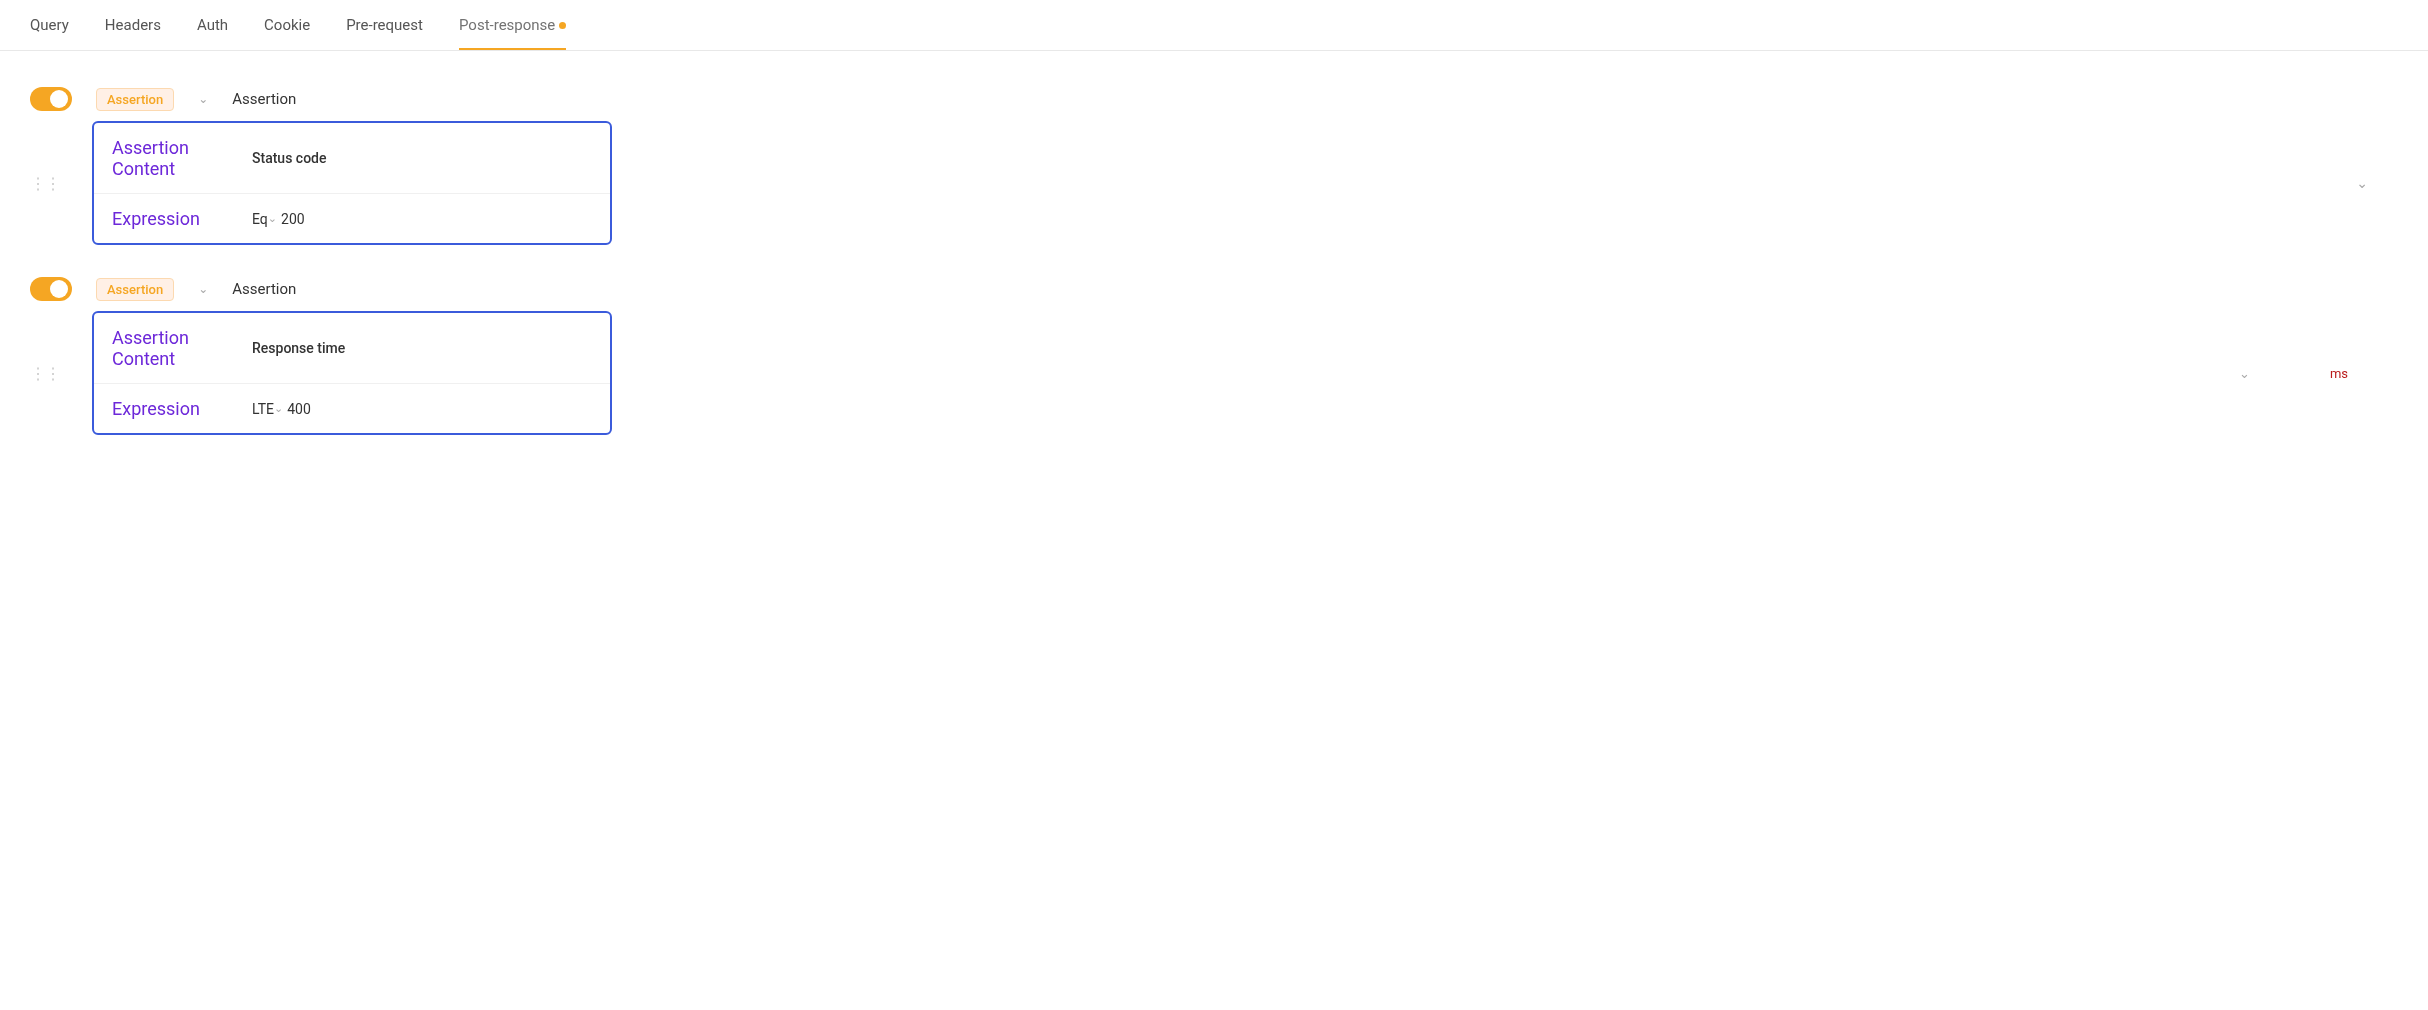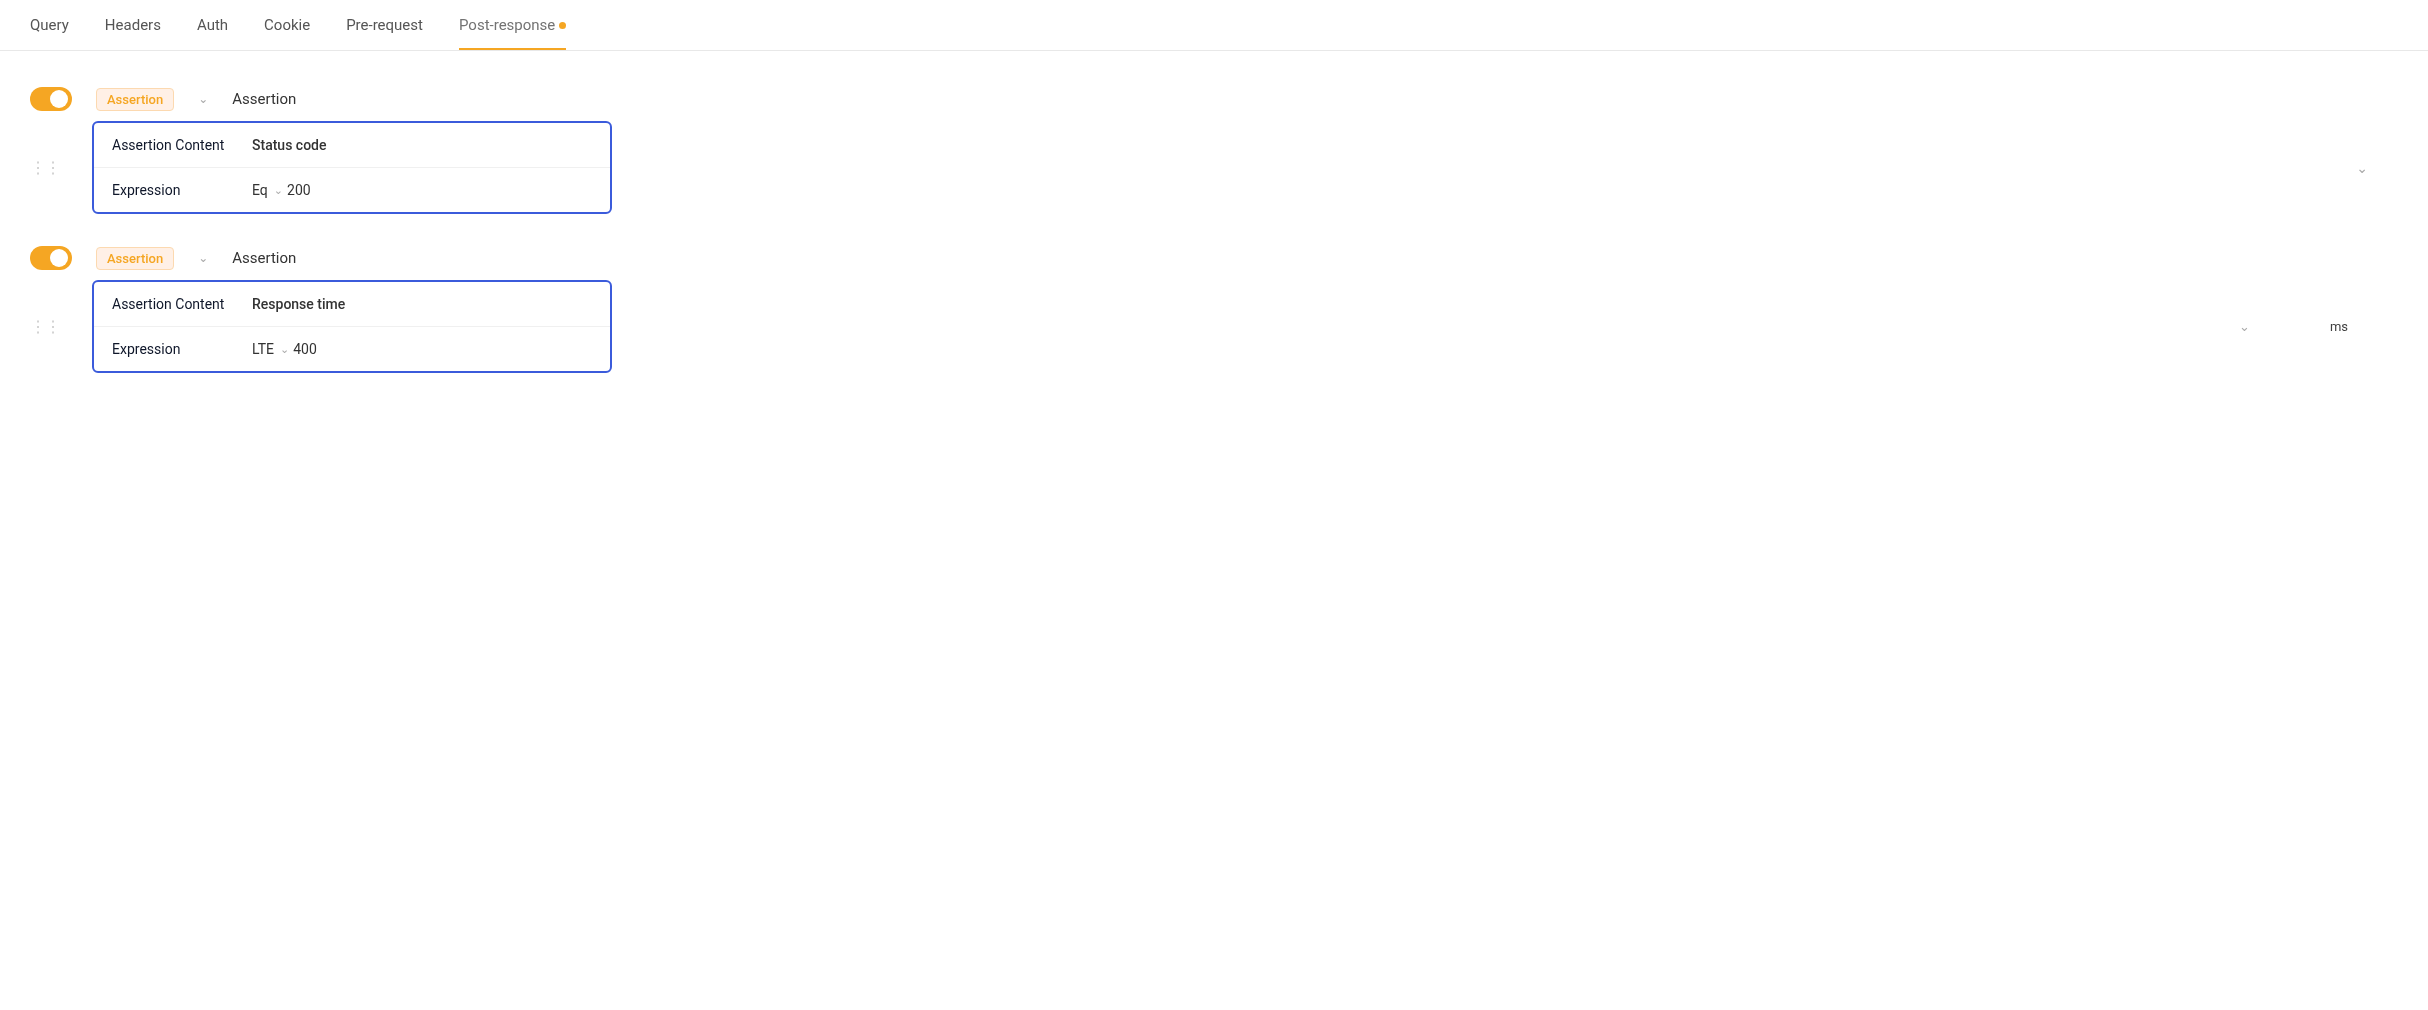--- a/index.html
+++ b/index.html
@@ -128,36 +128,35 @@
       align-items: center;
       padding: 14px 18px;
       border-bottom: 1px solid #f0f0f0;
     }
 
     .assertion-card-row:last-child {
       border-bottom: none;
     }
 
     .row-label {
-      color: #0f172a;
-      font-size: 14px;
+      color: #6d28d9;
+      font-size: 18px;
       width: 140px;
       flex-shrink: 0;
     }
 
     .row-value {
       color: #333;
       font-size: 14px;
       font-weight: 500;
     }
 
     .row-select {
       display: flex;
       align-items: center;
-      gap: 6px;
       color: #333;
       font-size: 14px;
       cursor: pointer;
     }
 
     .row-select-arrow {
       color: #aaa;
       font-size: 11px;
     }
 
@@ -185,21 +184,21 @@
     .expand-chevron {
       margin-left: auto;
       color: #aaa;
       font-size: 13px;
       cursor: pointer;
       padding-right: 20px;
     }
 
     
     .ms-label {
-      color: #404040;
+      color: #b91c1c;
       font-size: 13px;
       margin-left: auto;
       padding-right: 20px;
     }
 
     
     .add-tasks-container {
       margin: 20px 0 0 0;
       border: 1.5px dashed #d0d0d0;
       border-radius: 6px;

